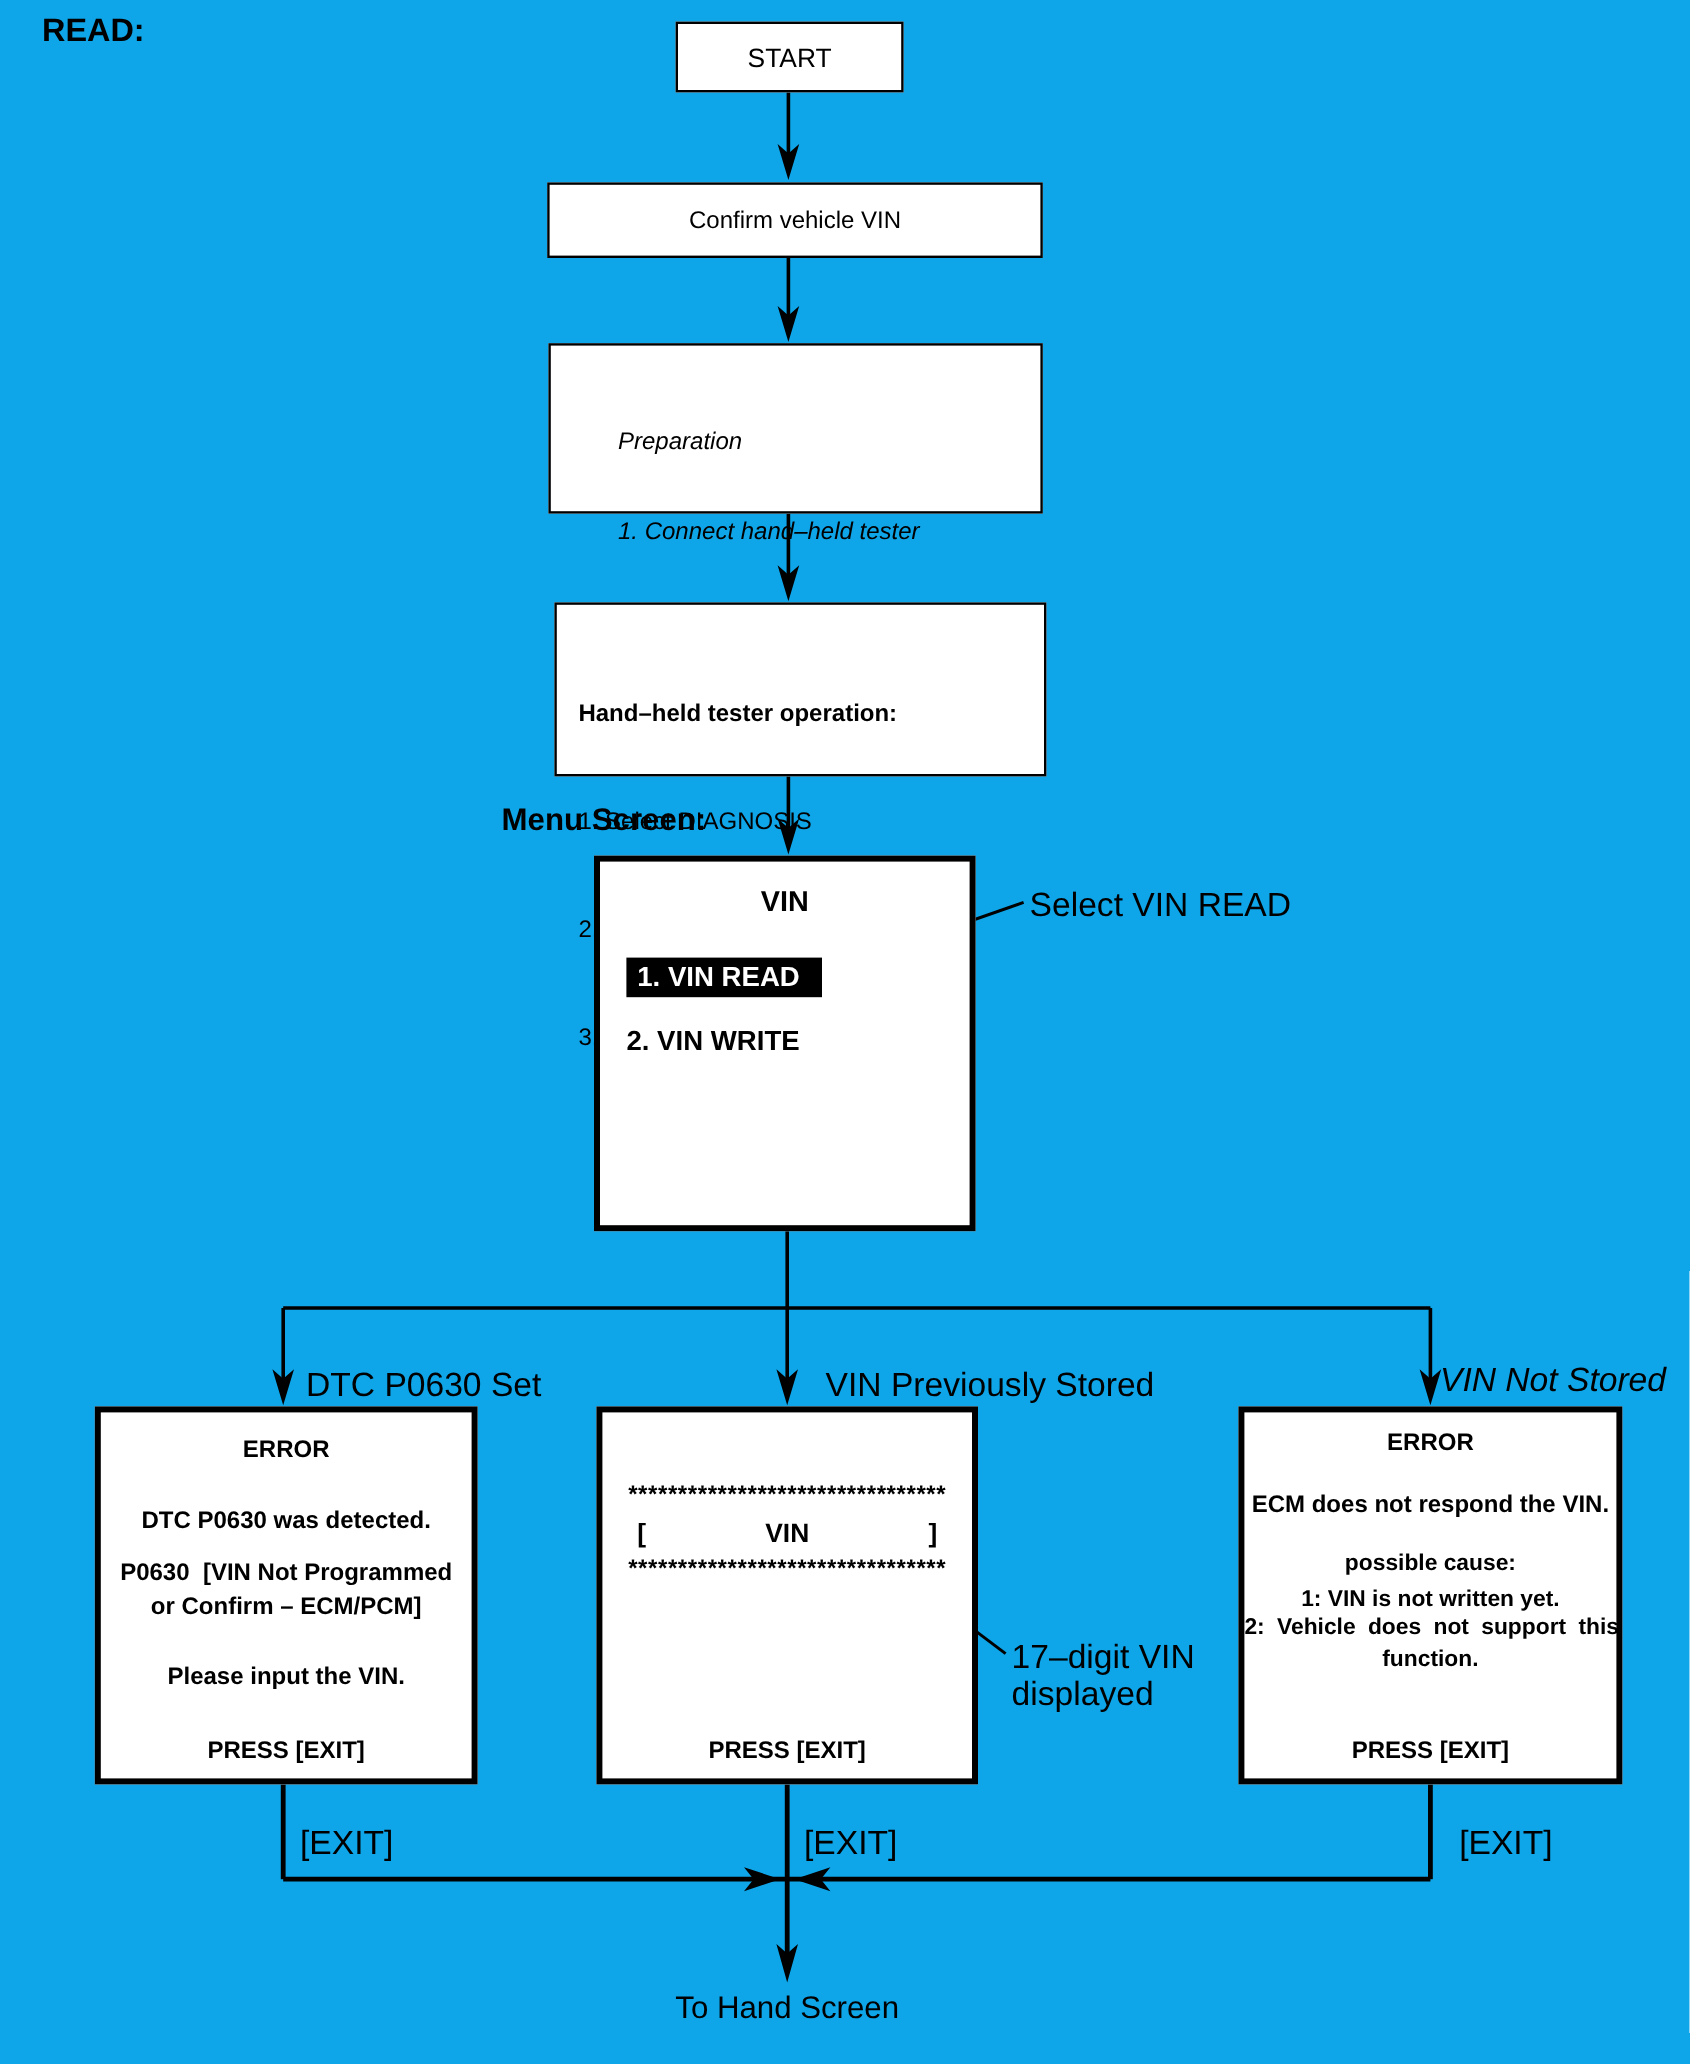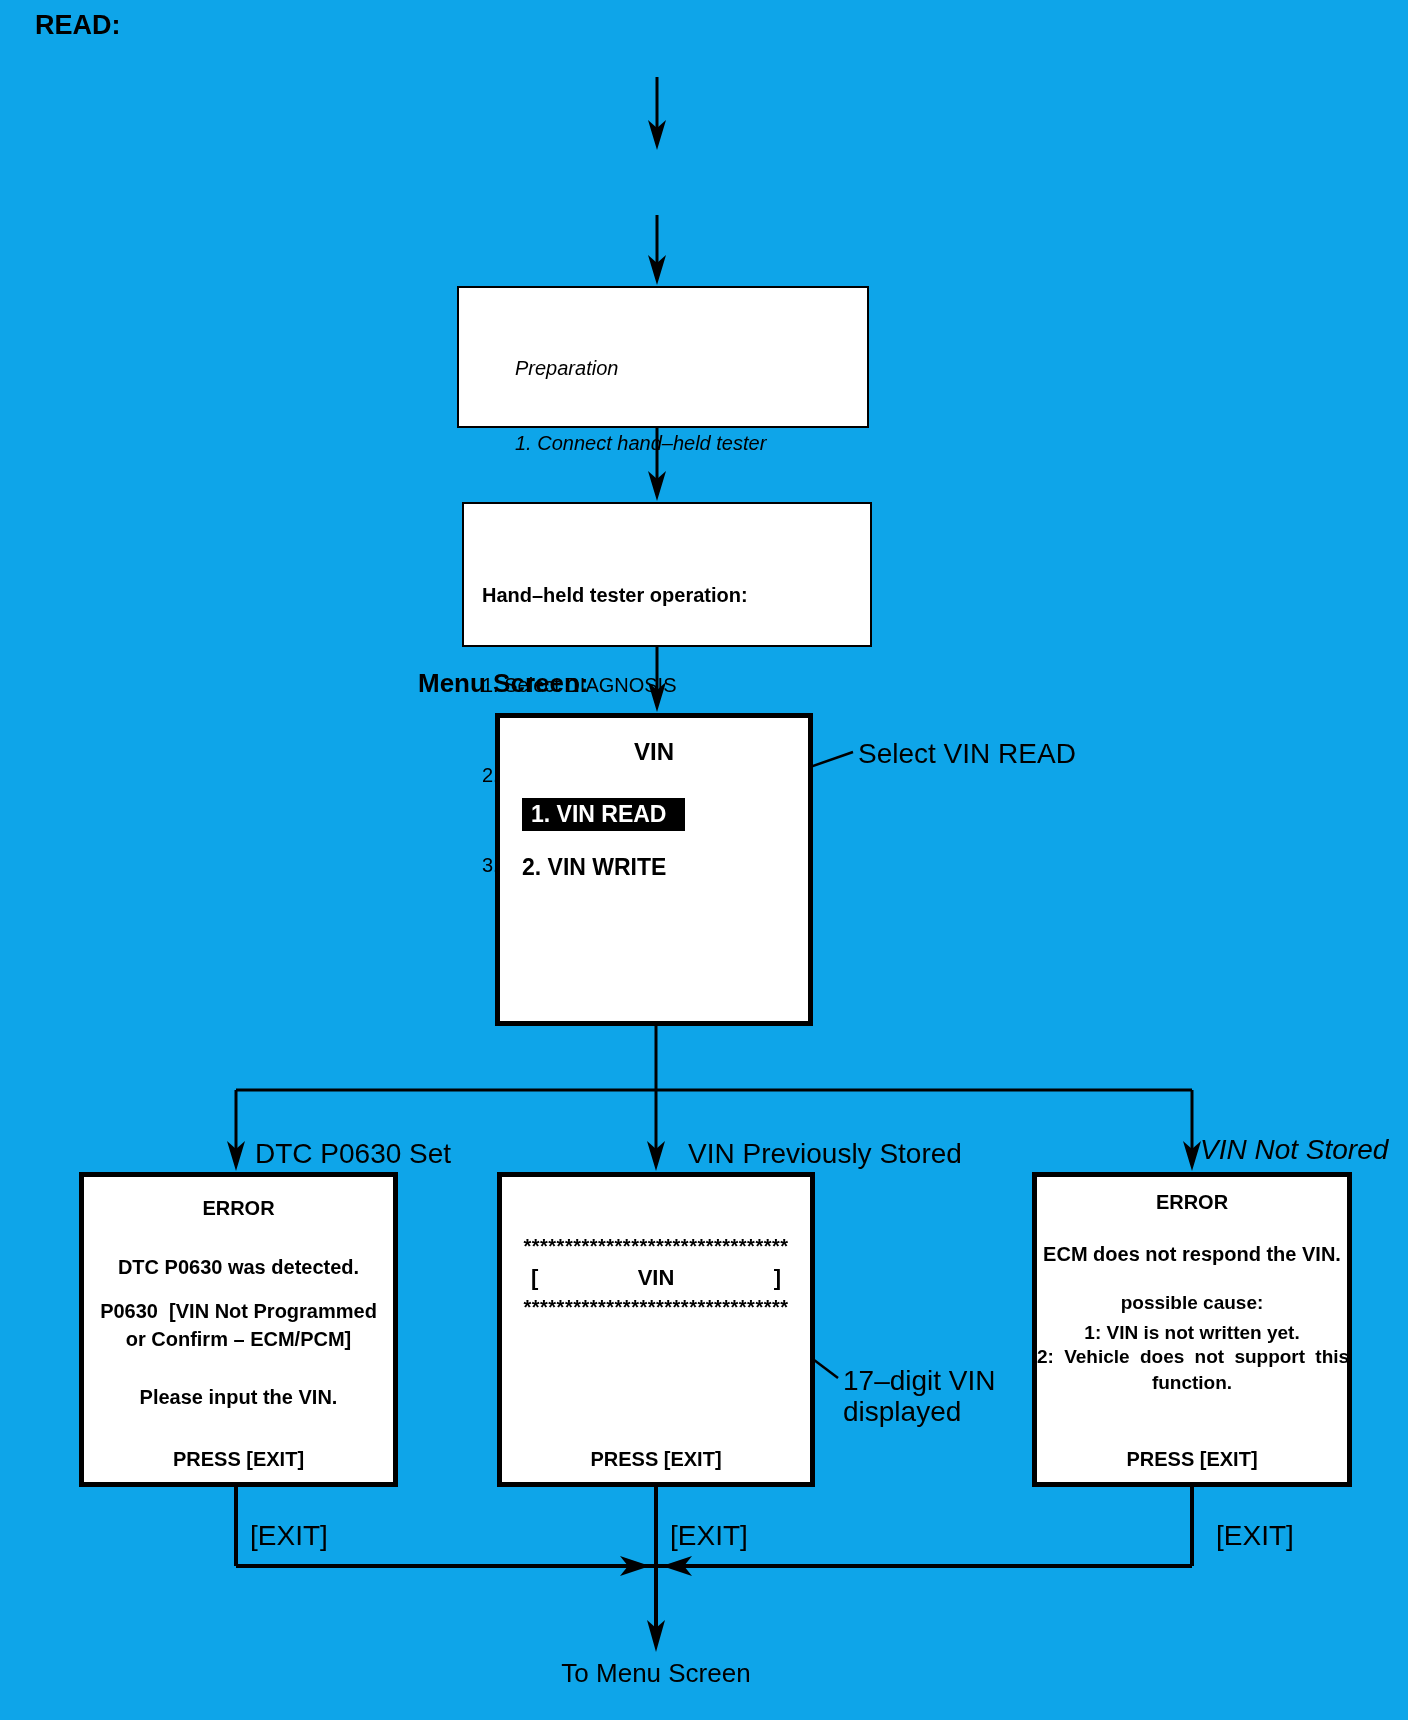--- a/index.html
+++ b/index.html
@@ -61,21 +61,27 @@
     </g>
 
     <g stroke="#000" stroke-width="2.5" fill="none">
       <line x1="687" y1="810" x2="853" y2="752"></line>
       <line x1="712" y1="1283" x2="838" y2="1378"></line>
     </g>
   </svg>
 
   <div class="abs bold" style="left:35px;top:10px;font-size:27px;">READ:</div>
 
+  <div class="box thin" style="left:563px;top:18px;width:190px;height:59px;">
+    <div class="line center" style="top:16px;font-size:22px;">START</div>
+  </div>
 
+  <div class="box thin" style="left:456px;top:152px;width:413px;height:63px;">
+    <div class="line center t20" style="top:19px;">Confirm vehicle VIN</div>
+  </div>
 
   <div class="box thin listblock" style="left:457px;top:286px;width:412px;height:142px;">
     <div class="abs t20" style="left:56px;top:18px;line-height:25px;font-style:italic;">
       <div>Preparation</div>
       <div>1. Connect hand–held tester</div>
       <div>2. Turn ignition switch to ON</div>
       <div>3. Turn tester ON</div>
     </div>
   </div>
 
@@ -134,15 +140,15 @@
     <div class="line center bold" style="top:145px;font-size:19px;">1: VIN is not written yet.</div>
     <div class="line center bold" style="top:169px;font-size:19px;word-spacing:5px;">2: Vehicle does not support this</div>
     <div class="line center bold" style="top:195px;font-size:19px;">function.</div>
     <div class="line center bold t20" style="top:271px;">PRESS [EXIT]</div>
   </div>
 
   <div class="abs t22" style="left:250px;top:1520px;">[EXIT]</div>
   <div class="abs t22" style="left:670px;top:1520px;">[EXIT]</div>
   <div class="abs t22" style="left:1216px;top:1520px;">[EXIT]</div>
 
-  <div class="abs" style="left:506px;top:1658px;width:300px;text-align:center;font-size:26px;">To Menu Screen</div>
+  <div class="abs" style="left:506px;top:1658px;width:300px;text-align:center;font-size:26px;">To Hand Screen</div>
 
 </div>
 
 </body></html>

